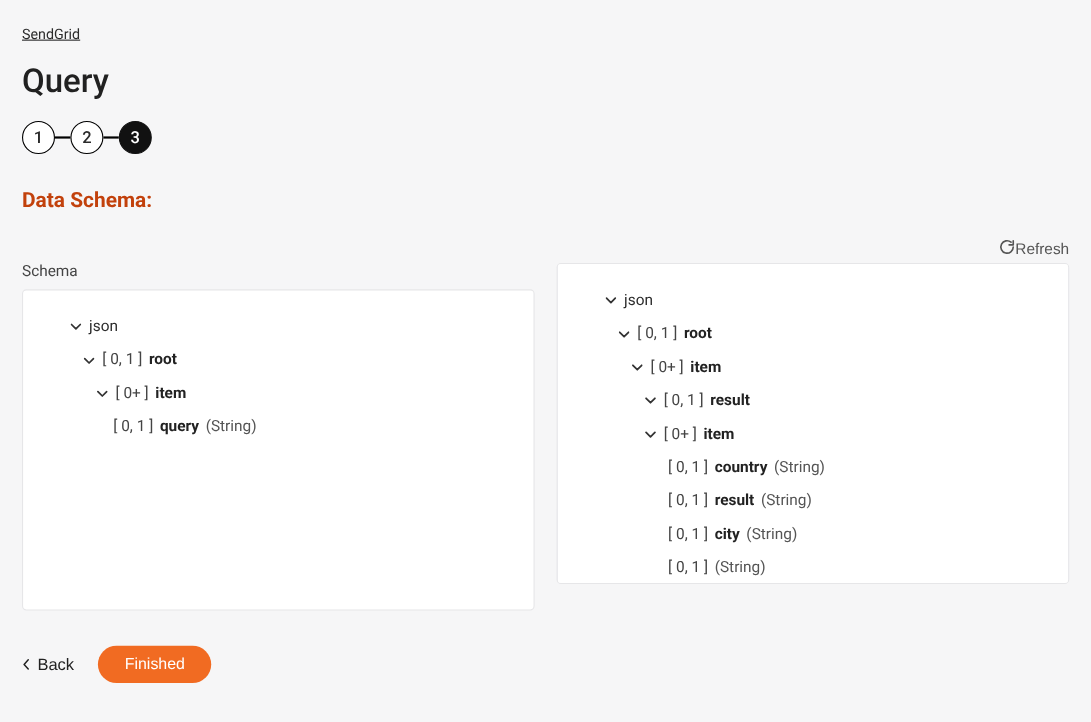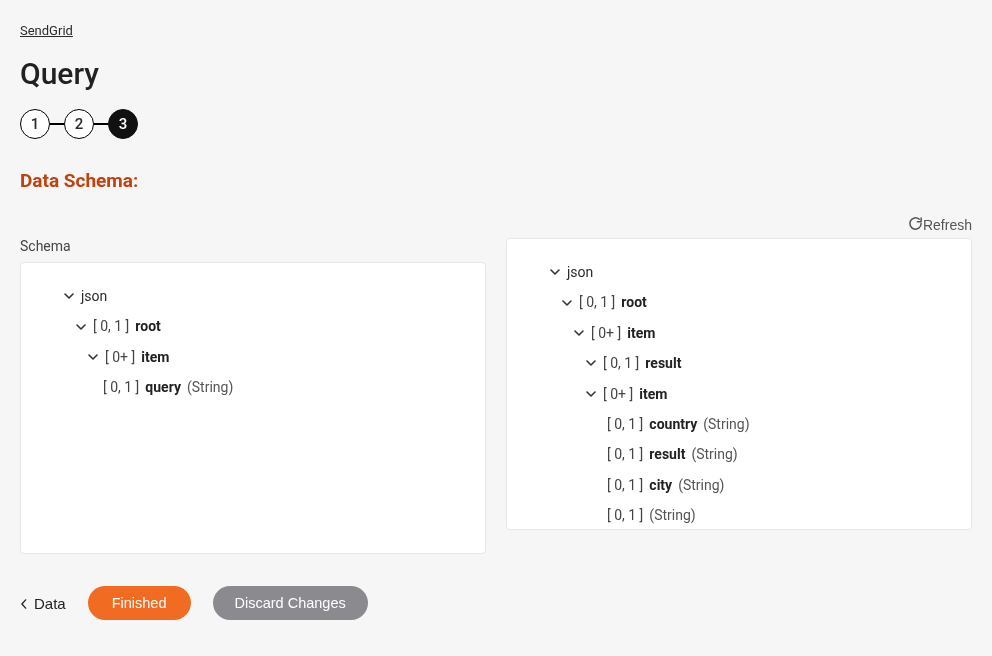--- a/index.html
+++ b/index.html
@@ -305,20 +305,19 @@
   </div>
 </div>
 
 <div class="footer-actions">
   <button class="back-btn">
     <span>
       <svg viewBox="0 0 8 12" fill="none" stroke="#222" stroke-width="1.6" stroke-linecap="round" stroke-linejoin="round">
         <polyline points="6 1 1.5 6 6 11"></polyline>
       </svg>
     </span>
-    <span>Data</span>
+    <span>Back</span>
   </button>
   <button class="btn-primary">Finished</button>
-  <button class="btn-secondary">Discard Changes</button>
 </div>
 
 
 
 
 </body></html>

